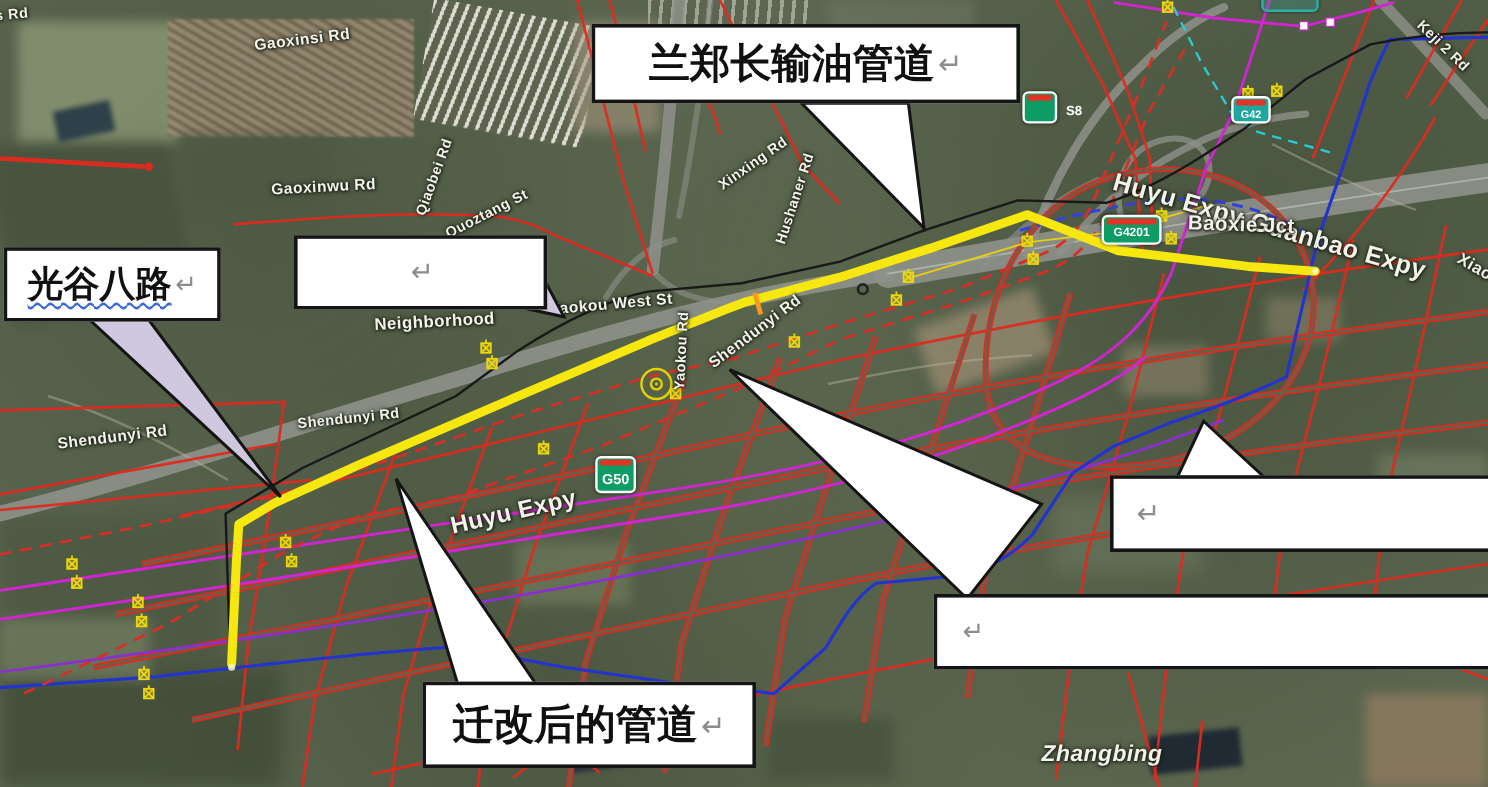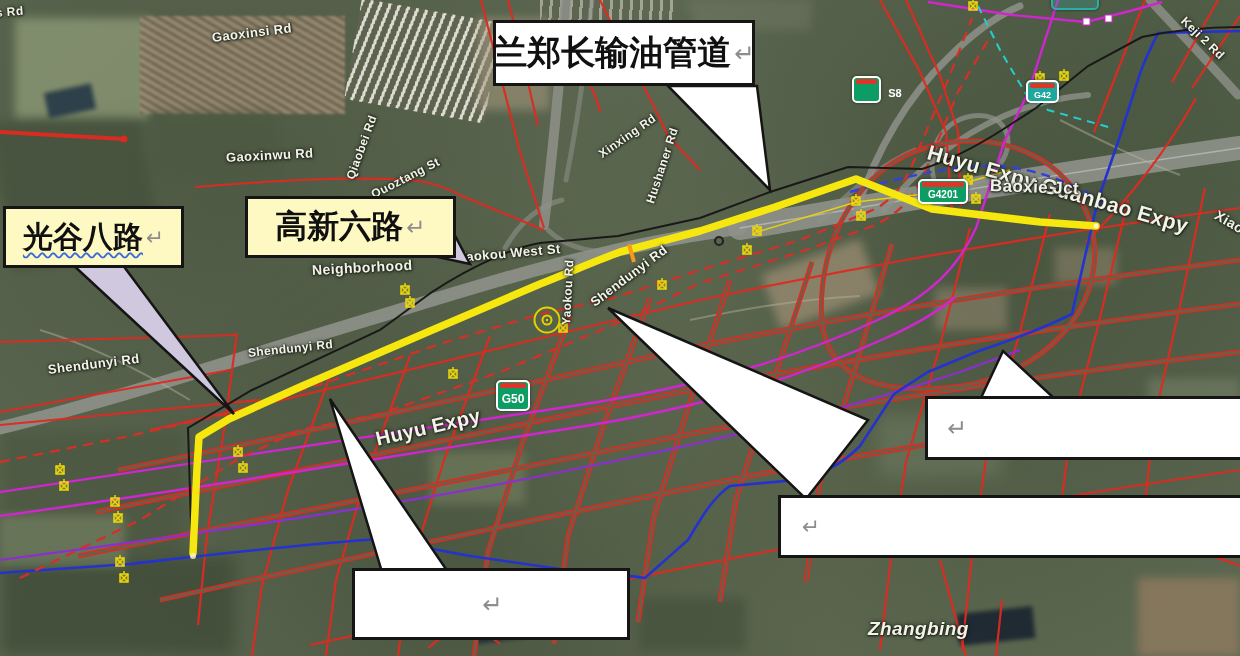--- a/index.html
+++ b/index.html
@@ -26,21 +26,21 @@
     display:flex;flex-direction:column;align-items:stretch;}
   .shield .band{height:5px;background:#df3428;border-radius:2px;margin:1px 2px 0 2px;}
   .shield .stxt{flex:1;display:flex;align-items:center;justify-content:center;color:#fff;
     font-weight:bold;font-family:"Liberation Sans",sans-serif;}
   .shield.teal{background:#1fa79e;}
   .shield.partial{background:rgba(40,176,168,.25);border-color:#28b0a8;}
   
   .callout{position:absolute;background:#fff;border:3px solid #151515;box-sizing:border-box;
     color:#101010;font-family:"Liberation Serif","DejaVu Serif",serif;font-weight:bold;
     display:flex;align-items:center;justify-content:center;white-space:nowrap;z-index:50;}
-  .callout.lav{background:#fef9c3;}
+  .callout.lav{background:#ffffff;}
   .callout .ret{color:#8d8d8d;font-weight:400;font-family:"DejaVu Sans",sans-serif;
     font-size:.72em;margin-left:3px;}
   .wavy{text-decoration:underline;text-decoration-style:wavy;text-decoration-color:#3a6bd8;
     text-decoration-thickness:2px;text-underline-offset:5px;}
   svg{position:absolute;left:0;top:0;z-index:20;}
   svg#pointers{z-index:45;}
 </style>
 </head>
 <body>
 
@@ -268,35 +268,35 @@
 
   <svg id="pointers" width="1240" height="656" viewBox="0 0 1240 656">
     <polygon points="668,86 757,86 770,190" fill="#ffffff" stroke="#151515" stroke-width="2.5"></polygon>
     <polygon points="72,264 122,264 234,414" fill="#cfc8de" stroke="#151515" stroke-width="2.5"></polygon>
     <polygon points="424,254 452,230 470,264" fill="#cfc8de" stroke="#151515" stroke-width="2.5"></polygon>
     <polygon points="980,400 1056,400 1003,351" fill="#ffffff" stroke="#151515" stroke-width="2.5"></polygon>
     <polygon points="608,308 868,420 806,499" fill="#ffffff" stroke="#151515" stroke-width="2.5"></polygon>
     <polygon points="382,572 448,572 330,399" fill="#ffffff" stroke="#151515" stroke-width="2.5"></polygon>
   </svg>
 
-  <div class="callout" style="left:493px;top:20px;width:262px;height:66px;font-size:34px;">
+  <div class="callout" style="left:493px;top:20px;width:357px;height:66px;font-size:34px;">
     <span>兰郑长输油管道</span>
       <span class="ret">↵</span>
   </div>
   <div class="callout lav" style="left:3px;top:206px;width:181px;height:62px;font-size:30px;">
     <span class="wavy">光谷八路</span>
       <span class="ret">↵</span>
   </div>
   <div class="callout lav" style="left:245px;top:196px;width:211px;height:62px;font-size:32px;">
-    <span>高新六路</span>
       <span class="ret">↵</span>
   </div>
   <div class="callout" style="left:925px;top:396px;width:330px;height:64px;font-size:33px;justify-content:flex-start;padding-left:16px;">
       <span class="ret">↵</span>
   </div>
   <div class="callout" style="left:778px;top:495px;width:466px;height:63px;font-size:30px;justify-content:flex-start;padding-left:18px;">
       <span class="ret">↵</span>
   </div>
   <div class="callout" style="left:352px;top:568px;width:278px;height:72px;font-size:34px;">
+    <span>迁改后的管道</span>
       <span class="ret">↵</span>
   </div>
 
 </div>
 
 </body></html>

